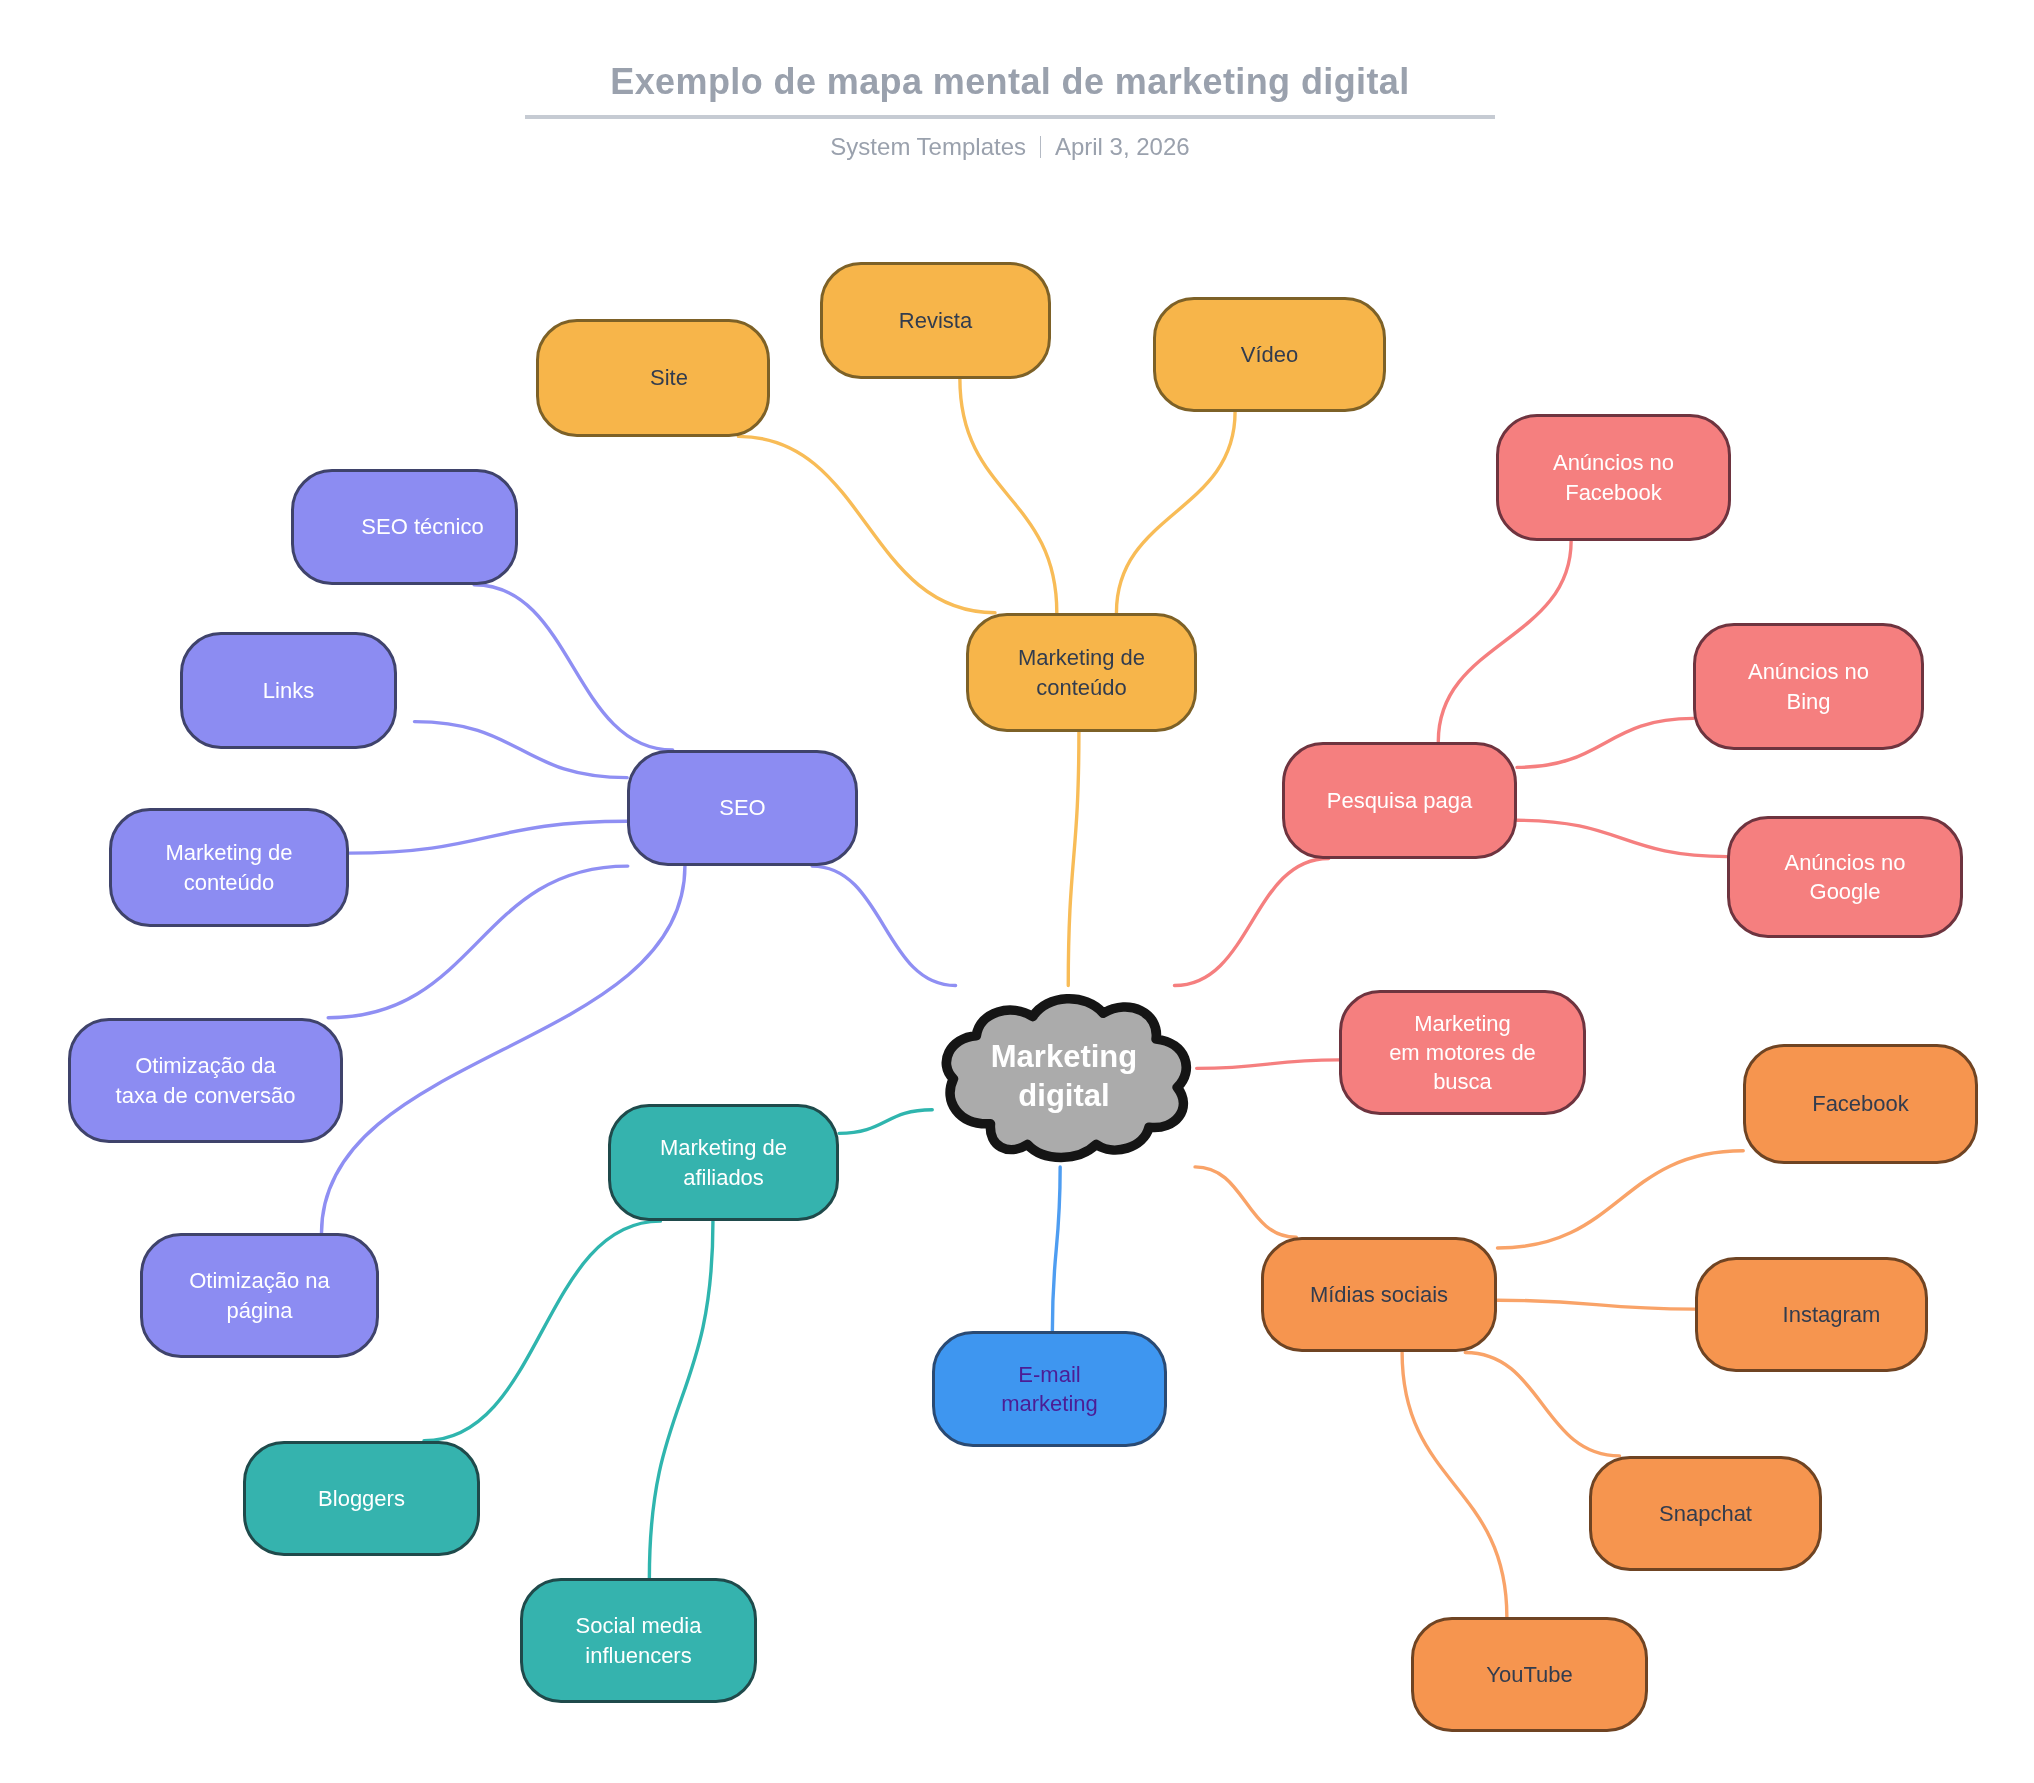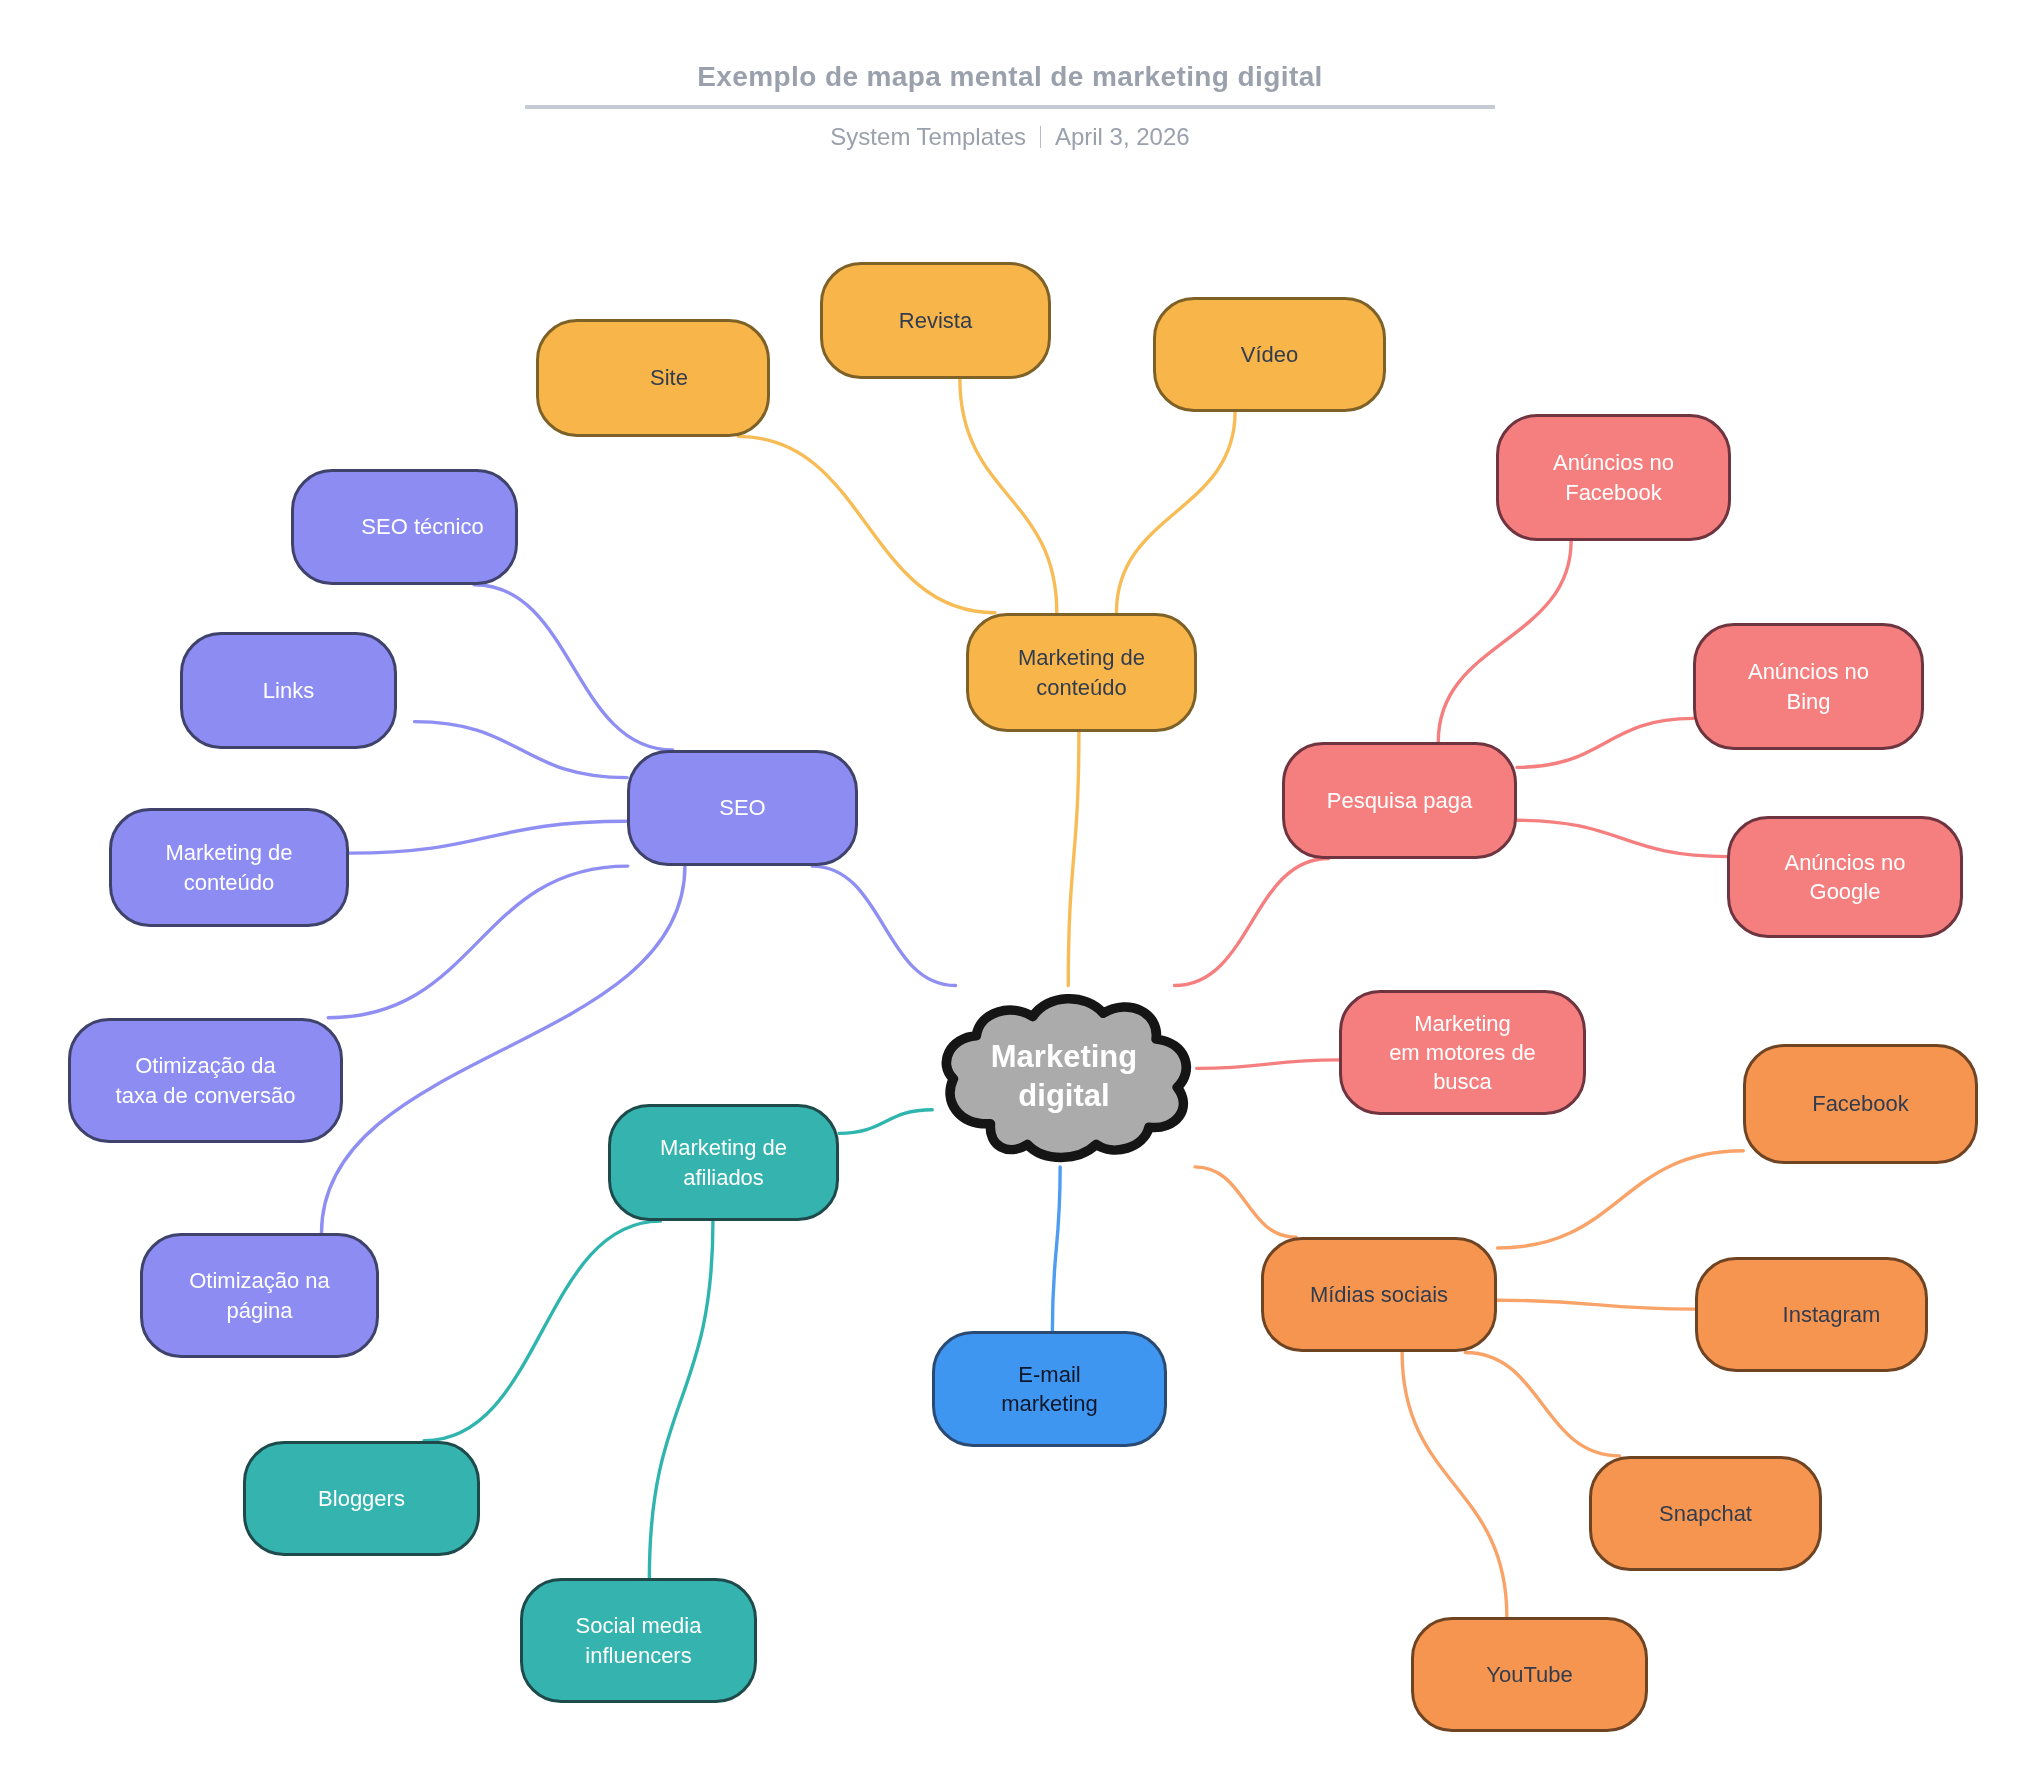--- a/index.html
+++ b/index.html
@@ -4,21 +4,21 @@
 <style>
   html,body { margin:0; padding:0; background:#ffffff; }
   #canvas {
     position:relative; width:2034px; height:1783px;
     background:#ffffff; overflow:hidden;
     font-family:"Liberation Sans", sans-serif;
   }
   
   .header { position:absolute; left:525px; top:61px; width:970px; text-align:center; }
   .title {
-    display:inline-block; font-size:28px; font-weight:bold; color:#9AA1AD;
+    display:inline-block; font-size:36px; font-weight:bold; color:#9AA1AD;
     letter-spacing:0.4px; padding:0 25.4px 12px 25.4px; width:100%; box-sizing:border-box;
     border-bottom:4.2px solid #C6CBD3;
   }
   .subtitle { margin-top:12px; font-size:24px; color:#9AA1AD; }
   .subtitle .sep {
     display:inline-block; width:1.7px; height:22px; background:#B4BAC4;
     margin:0 13.6px; vertical-align:middle;
   }
   .subtitle span { vertical-align:middle; }
   
@@ -105,16 +105,16 @@
     <div class="node" style="left: 1261px; top: 1237px; width: 236px; height: 115px; background: rgb(246, 149, 79); border-color: rgb(111, 68, 35); color: rgb(50, 60, 78);">Mídias sociais</div>
     <div class="node" style="left: 1743px; top: 1044px; width: 235px; height: 120px; background: rgb(246, 149, 79); border-color: rgb(111, 68, 35); color: rgb(50, 60, 78);">Facebook</div>
     <div class="node" style="left: 1695px; top: 1257px; width: 233px; height: 115px; background: rgb(246, 149, 79); border-color: rgb(111, 68, 35); color: rgb(50, 60, 78); padding-left: 40px;">Instagram</div>
     <div class="node" style="left: 1589px; top: 1456px; width: 233px; height: 115px; background: rgb(246, 149, 79); border-color: rgb(111, 68, 35); color: rgb(50, 60, 78);">Snapchat</div>
     <div class="node" style="left: 1411px; top: 1617px; width: 237px; height: 115px; background: rgb(246, 149, 79); border-color: rgb(111, 68, 35); color: rgb(50, 60, 78);">YouTube</div>
     <div class="node" style="left: 608px; top: 1104px; width: 231px; height: 117px; background: rgb(53, 179, 174); border-color: rgb(31, 74, 75); color: rgb(255, 255, 255);">Marketing de
 afiliados</div>
     <div class="node" style="left: 243px; top: 1441px; width: 237px; height: 115px; background: rgb(53, 179, 174); border-color: rgb(31, 74, 75); color: rgb(255, 255, 255);">Bloggers</div>
     <div class="node" style="left: 520px; top: 1578px; width: 237px; height: 125px; background: rgb(53, 179, 174); border-color: rgb(31, 74, 75); color: rgb(255, 255, 255);">Social media
 influencers</div>
-    <div class="node" style="left: 932px; top: 1331px; width: 235px; height: 116px; background: rgb(62, 150, 240); border-color: rgb(42, 74, 115); color: #0f172a;">E-mail
+    <div class="node" style="left: 932px; top: 1331px; width: 235px; height: 116px; background: rgb(62, 150, 240); border-color: rgb(42, 74, 115); color: #4c1d95;">E-mail
 marketing</div>
   </div>
 
 
 </body></html>

